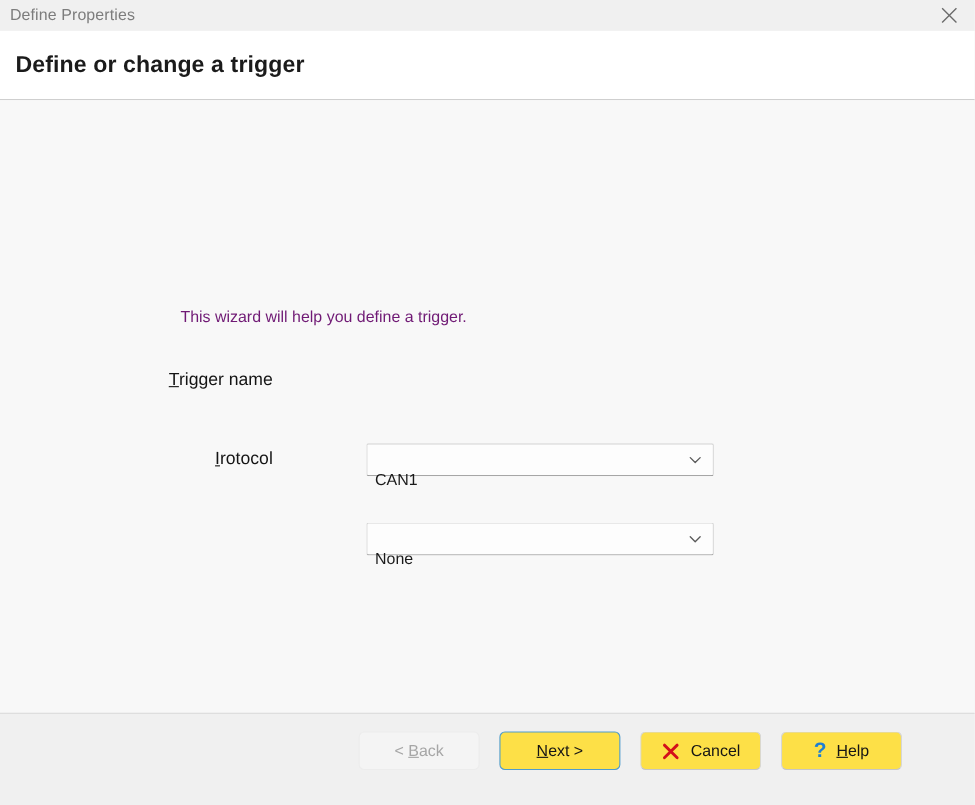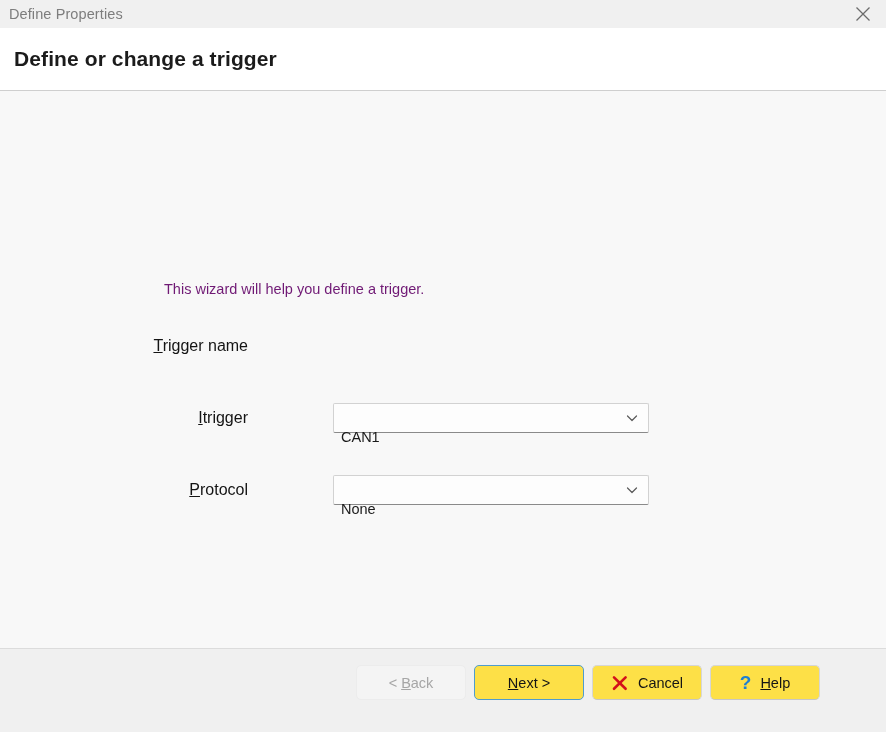--- a/index.html
+++ b/index.html
@@ -174,21 +174,21 @@
     border-top: 1px solid #dcdcdc;
     box-sizing: border-box;
     position: relative;
   }
   .btn-bar {
     position: absolute;
     right: 66px;
     top: 16px;
     display: flex;
     align-items: center;
-    gap: 8px;
+    gap: 18px;
   }
 
   .btn {
     box-sizing: border-box;
     height: 35px;
     min-width: 110px;
     border-radius: 5px;
     background: #fde047;
     border: 1px solid #d6d6d6;
     border-bottom-color: #c6c6c6;
@@ -255,35 +255,34 @@
 
     <div class="intro-text">This wizard will help you define a trigger.</div>
 
     <div class="form">
 
       <div class="form-row">
         <div class="form-label"><span></span><u>T</u><span>rigger name</span></div>
       </div>
 
       <div class="form-row">
-        <div class="form-label"><span></span><u>I</u><span>trigger</span></div>
+        <div class="form-label"><span></span><u>I</u><span>rotocol</span></div>
         <div class="field-wrap">
           <div class="combo">
             <span class="combo-value">CAN1</span>
             <span class="combo-arrow">
               <svg width="14" height="14" viewBox="0 0 14 14" aria-hidden="true">
                 <path d="M2.5 5 L7 9.5 L11.5 5" stroke="#5a5a5a" stroke-width="1.2" fill="none" stroke-linecap="round" stroke-linejoin="round"></path>
               </svg>
             </span>
           </div>
         </div>
       </div>
 
       <div class="form-row">
-        <div class="form-label"><span></span><u>P</u><span>rotocol</span></div>
         <div class="field-wrap">
           <div class="combo">
             <span class="combo-value">None</span>
             <span class="combo-arrow">
               <svg width="14" height="14" viewBox="0 0 14 14" aria-hidden="true">
                 <path d="M2.5 5 L7 9.5 L11.5 5" stroke="#5a5a5a" stroke-width="1.2" fill="none" stroke-linecap="round" stroke-linejoin="round"></path>
               </svg>
             </span>
           </div>
         </div>

